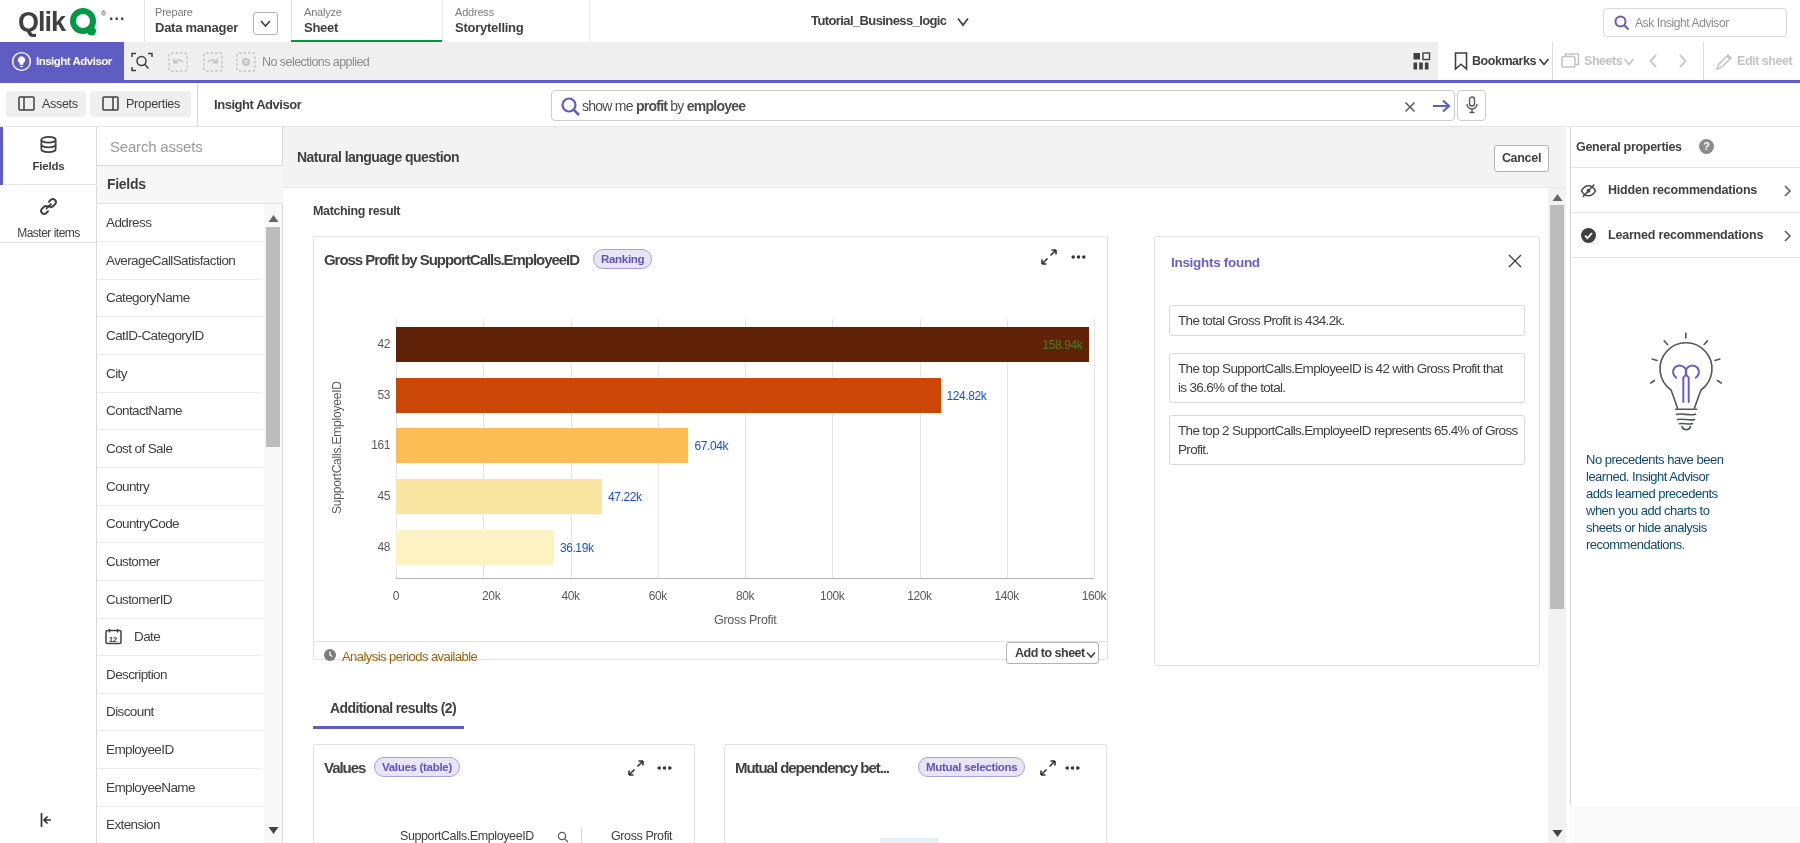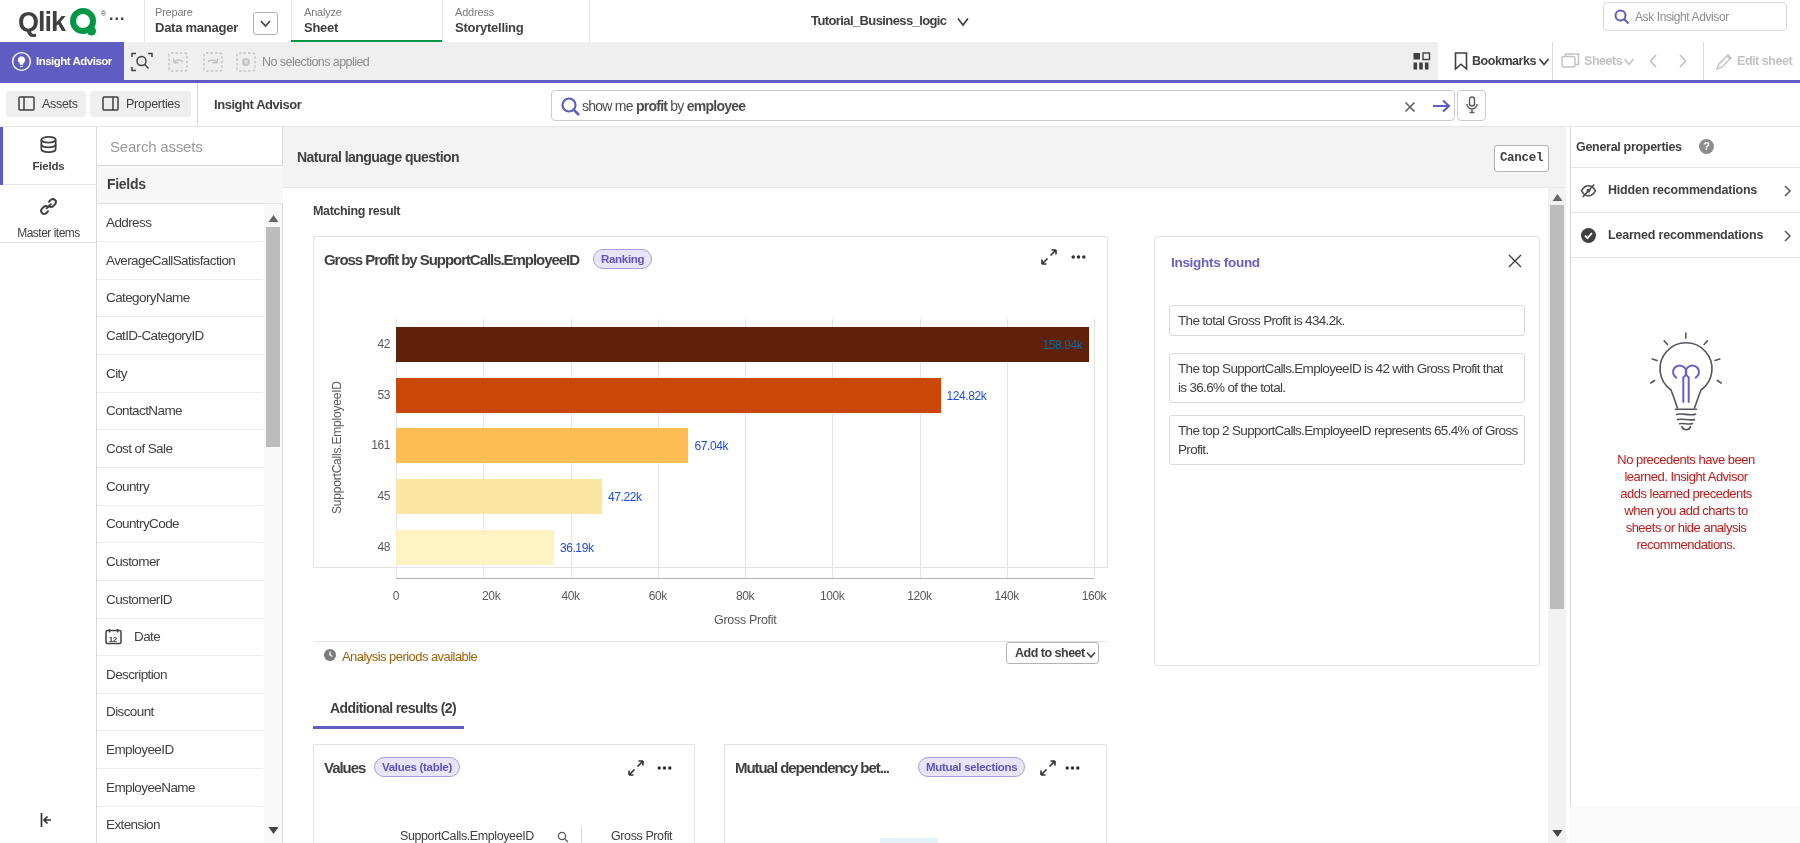--- a/index.html
+++ b/index.html
@@ -27,22 +27,22 @@
 #nlinput { position:absolute; left:551px; top:7px; width:904px; height:31px; border:1px solid #ccc; border-radius:4px; background:#fff; }
 #micbox { position:absolute; left:1457px; top:7px; width:29px; height:31px; border:1px solid #ccc; border-radius:4px; background:#fff; }
 
 #rail { position:absolute; left:0; top:127px; width:97px; height:716px; background:#fff; border-right:1px solid #d9d9d9; }
 #assetpanel { position:absolute; left:97px; top:127px; width:186px; height:716px; background:#fff; border-right:1px solid #d9d9d9; }
 .frow { position:absolute; left:0; width:166px; height:38px; border-bottom:1px solid #ececec; font-size:13.5px; color:#404040; letter-spacing:-0.6px; }
 .frow span { position:absolute; left:9px; top:11px; }
 
 #main { position:absolute; left:283px; top:127px; width:1283px; height:716px; background:#fff; }
 #nlqhead { position:absolute; left:0; top:0; width:1283px; height:61px; background:#f3f3f3; border-bottom:1px solid #e8e8e8; }
-#cancelbtn { position:absolute; left:1211px; top:18px; width:55px; height:27px; background:#fff; border:1px solid #b3b3b3; border-radius:3px; font-size:12.5px; font-weight:bold; text-align:center; line-height:25px; letter-spacing:-0.3px;font-family:Liberation Mono, monospace; }
-#chartcard { position:absolute; left:30px; top:109px; width:795px; height:332px; background:#fff; border:1px solid #e2e2e2; border-radius:2px; }
+#cancelbtn { position:absolute; left:1211px; top:18px; width:55px; height:27px; background:#fff; border:1px solid #b3b3b3; border-radius:3px; font-size:12.5px; font-weight:bold; text-align:center; line-height:25px; letter-spacing:-0.3px; }
+#chartcard { position:absolute; left:30px; top:109px; width:795px; height:424px; background:#fff; border:1px solid #e2e2e2; border-radius:2px; }
 #insights { position:absolute; left:851px; top:109px; width:386px; height:430px; background:#fff; border:1px solid #e2e2e2; border-radius:3px;margin-left:20px; }
 .ibox { position:absolute; left:14px; width:356px; white-space:nowrap; overflow:hidden; border:1px solid #d9d9d9; border-radius:3px; font-size:13.5px; color:#404040; padding:5px 8px; line-height:19px; background:#fff; letter-spacing:-0.68px; }
 .ctitle { font-size:15px; font-weight:bold; letter-spacing:-1.05px; white-space:nowrap; }
 
 .gridv { position:absolute; top:82px; width:1px; height:259px; background:#e6e6e6; }
 .bar { position:absolute; left:82px; height:35px; }
 .ylab { position:absolute; font-size:12px; color:#595959; text-align:right; width:30px; letter-spacing:-0.4px; }
 .vlab { position:absolute; font-size:12px; color:#1d4ed8; letter-spacing:-0.4px; }
 .xlab { position:absolute; top:352px; font-size:12px; color:#595959; letter-spacing:-0.4px; }
 
@@ -77,21 +77,21 @@
       </svg>
   </div>
   <div class="tabsmall" style="left:304px">Analyze</div>
   <div class="tabbig" style="left:304px">Sheet</div>
   <div class="tabsmall" style="left:455px">Address</div>
   <div class="tabbig" style="left:455px">Storytelling</div>
   <div class="tabbig" style="left:811px;top:13px;letter-spacing:-0.6px">Tutorial_Business_logic</div>
   <svg class="abs" style="left:955px;top:16px" width="16" height="12">
       <path d="M3 2.5 L8 9 L13 2.5" fill="none" stroke="#404040" stroke-width="1.7"></path>
     </svg>
-  <div class="abs" style="left:1603px;top:2px;width:184px;height:29px;border:1px solid #d9d9d9;border-radius:4px;background:#fff">
+  <div class="abs" style="left:1603px;top:8px;width:184px;height:29px;border:1px solid #d9d9d9;border-radius:4px;background:#fff">
     <svg width="18" height="18" style="position:absolute;left:9px;top:5px" viewBox="0 0 18 18">
         <circle cx="7.5" cy="7.5" r="5" fill="none" stroke="#5f5cc2" stroke-width="2"></circle>
         <line x1="11" y1="11" x2="15.5" y2="15.5" stroke="#5f5cc2" stroke-width="2"></line>
       </svg>
     <div class="abs" style="left:31px;top:7px;font-size:12px;color:#8c8c8c;letter-spacing:-0.4px">Ask Insight Advisor</div>
   </div>
 </div>
 <div id="greenline"></div>
 
 <div id="toolbar">
@@ -347,21 +347,21 @@
         <div class="gridv" style="left:256.5px"></div>
         <div class="gridv" style="left:343.75px"></div>
         <div class="gridv" style="left:431px"></div>
         <div class="gridv" style="left:518.25px"></div>
         <div class="gridv" style="left:605.5px"></div>
         <div class="gridv" style="left:692.75px"></div>
         <div class="gridv" style="left:780px"></div>
         <div class="abs" style="left:82px;top:341px;width:698px;height:1px;background:#b3b3b3"></div>
         <div class="bar" style="top:90px;width:693.3757499999999px;background:#5f2209"></div>
         <div class="ylab" style="left:46px;top:100px">42</div>
-        <div class="vlab" style="left:708.3757499999999px;top:101px;color:#0369a1;width:60px;text-align:right">158.94k</div>
+        <div class="vlab" style="left:708.3757499999999px;top:101px;color:#4d7c0f;width:60px;text-align:right">158.94k</div>
         <div class="bar" style="top:140.7px;width:544.52725px;background:#ca4708"></div>
         <div class="ylab" style="left:46px;top:150.7px">53</div>
         <div class="vlab" style="left:632.52725px;top:151.7px">124.82k</div>
         <div class="bar" style="top:191.4px;width:292.462px;background:#fbbd54"></div>
         <div class="ylab" style="left:46px;top:201.4px">161</div>
         <div class="vlab" style="left:380.462px;top:202.4px">67.04k</div>
         <div class="bar" style="top:242.10000000000002px;width:205.99724999999998px;background:#fae5a3"></div>
         <div class="ylab" style="left:46px;top:252.10000000000002px">45</div>
         <div class="vlab" style="left:293.99725px;top:253.10000000000002px">47.22k</div>
         <div class="bar" style="top:292.8px;width:157.878875px;background:#fdf3c2"></div>
@@ -500,15 +500,15 @@
       <path d="M35.8 6 V1"></path>
       <path d="M17.5 12.5 L14.2 8.9 M54.1 12.5 L57.4 8.9"></path>
       <path d="M7 28.5 L2.2 27 M65 28.5 L69.8 27"></path>
       <path d="M4.5 48.5 L0.8 51 M67.5 48.5 L71.2 51"></path>
     </g>
     <g fill="none" stroke="#6a5fc7" stroke-width="2" stroke-linecap="round">
       <path d="M33.3 70 V45.5 A6.6 6.6 0 1 0 26.2 45.6"></path>
       <path d="M38.7 70 V45.5 A6.6 6.6 0 1 1 45.8 45.6"></path>
     </g>
   </svg>
-  <div class="abs" style="left:15px;top:324px;width:200px;text-align:center;font-size:13px;color:#b91c1c;line-height:17px;letter-spacing:-0.5px">No precedents have been<br>learned. Insight Advisor<br>adds learned precedents<br>when you add charts to<br>sheets or hide analysis<br>recommendations.</div>
+  <div class="abs" style="left:15px;top:324px;width:200px;text-align:left;font-size:13px;color:#0c4a6e;line-height:17px;letter-spacing:-0.5px">No precedents have been<br>learned. Insight Advisor<br>adds learned precedents<br>when you add charts to<br>sheets or hide analysis<br>recommendations.</div>
   <div class="abs" style="left:-1px;top:679px;width:231px;height:37px;background:#fafafa"></div>
 </div>
 
 </body></html>

